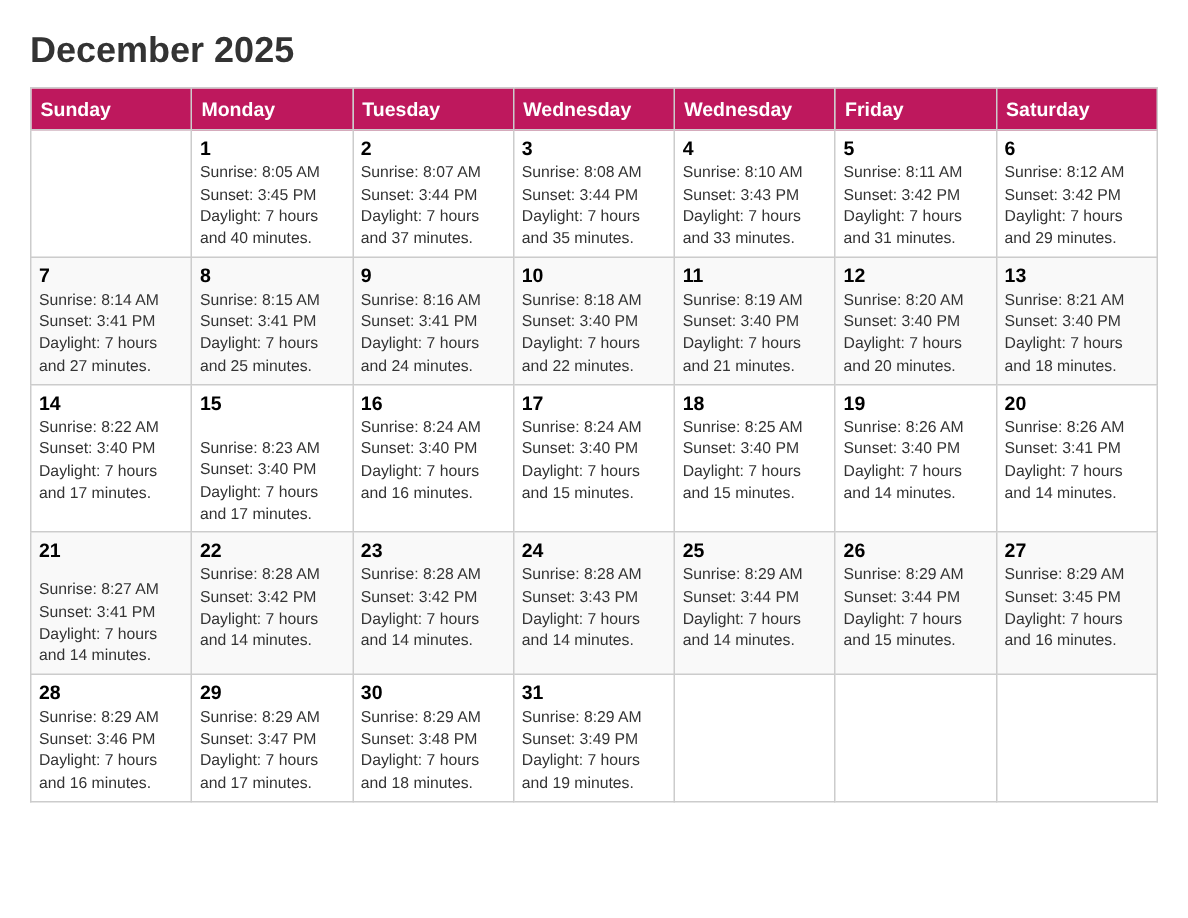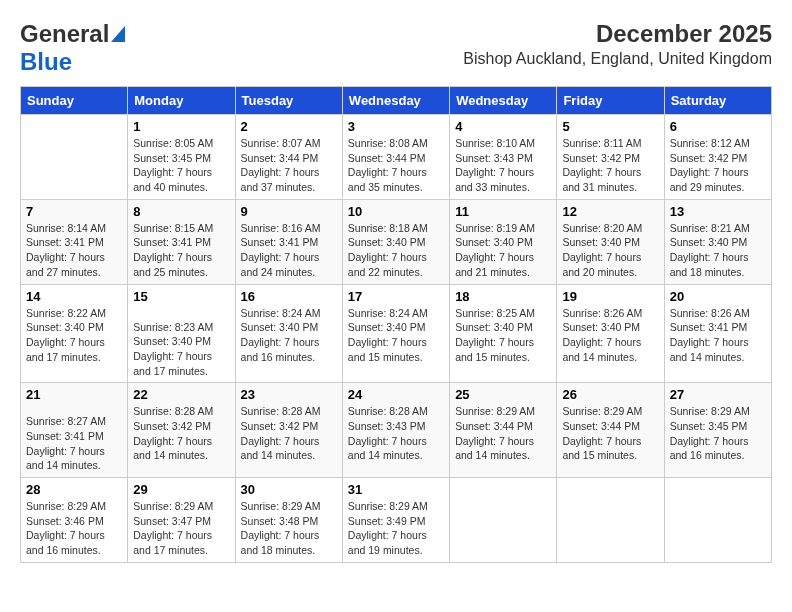--- a/index.html
+++ b/index.html
@@ -37,21 +37,21 @@
       font-size: 16px;
       color: #333;
       margin-top: 2px;
     }
     .calendar {
       width: 100%;
       border-collapse: collapse;
       font-size: 11px;
     }
     .calendar th {
-      background-color: #1d4ed8;
+      background-color: #be185d;
       color: #fff;
       text-align: left;
       padding: 6px 6px;
       font-size: 13px;
       font-weight: bold;
       border: 1px solid #ccc;
     }
     .calendar td {
       vertical-align: top;
       border: 1px solid #ccc;
@@ -70,36 +70,22 @@
       font-size: 10.5px;
       line-height: 1.4;
     }
     .empty { background: #fff; }
     .row-alt { background: #f9f9f9; }
   </style>
 </head>
 <body>
 
 <div class="header">
-  <div class="logo">
-    <div class="logo-row">
-      <div style="position:relative;display:inline-block;">
-        <span style="font-size:24px;font-weight:bold;color:#333;">General</span>
-        <svg style="position:absolute;top:2px;right:-16px;" width="14" height="20" viewBox="0 0 14 20">
-          <polygon points="0,20 14,20 14,4" fill="#1565c0"></polygon>
-        </svg>
-      </div>
-    </div>
-    <div>
-      <span style="font-size:24px;font-weight:bold;color:#1565c0;">Blue</span>
-    </div>
-  </div>
   <div class="title-block">
     <div class="month-title">December 2025</div>
-    <div class="location-title">Bishop Auckland, England, United Kingdom</div>
   </div>
 </div>
 
 <table class="calendar">
   <thead>
     <tr id="calendar-header">
         <th>Sunday</th>
         <th>Monday</th>
         <th>Tuesday</th>
         <th>Wednesday</th>

